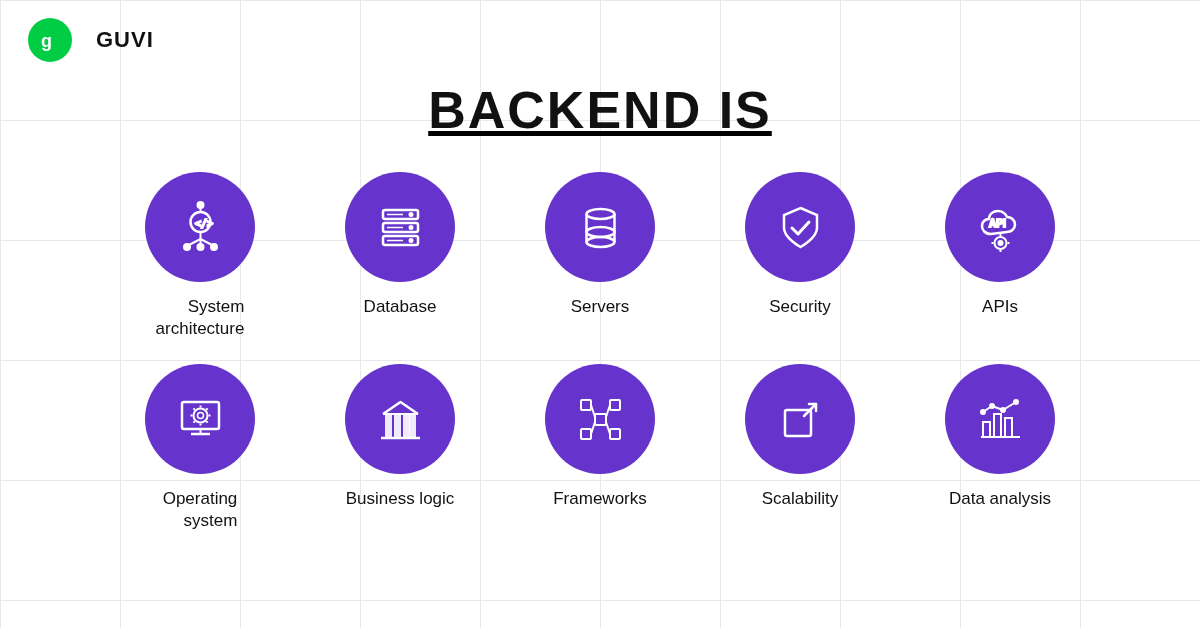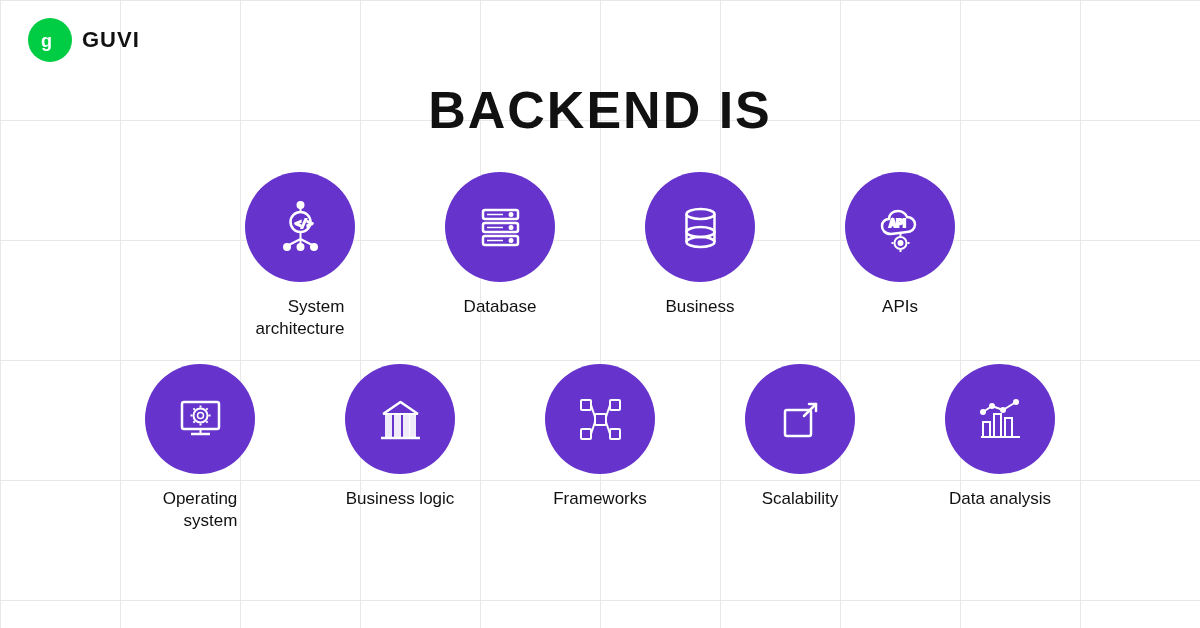--- a/index.html
+++ b/index.html
@@ -54,26 +54,28 @@
     .logo-circle svg {
       width: 26px;
       height: 26px;
     }
 
     .logo-text {
       font-size: 22px;
       font-weight: 800;
       color: #111;
       letter-spacing: 1px;
+      margin-left: 14px;
     }
 
     
     .title-section {
       text-align: center;
       margin-bottom: 20px;
+      text-decoration: underline;
     }
 
     .main-title {
       font-size: 52px;
       font-weight: 900;
       color: #111;
       letter-spacing: 2px;
     }
 
     
@@ -198,23 +200,33 @@
 
             <ellipse cx="27.5" cy="14" rx="14" ry="5" stroke="white" stroke-width="2.5" fill="none"></ellipse>
             <line x1="13.5" y1="14" x2="13.5" y2="32" stroke="white" stroke-width="2.5"></line>
             <line x1="41.5" y1="14" x2="41.5" y2="32" stroke="white" stroke-width="2.5"></line>
             <ellipse cx="27.5" cy="32" rx="14" ry="5" stroke="white" stroke-width="2.5" fill="none"></ellipse>
             <line x1="13.5" y1="32" x2="13.5" y2="42" stroke="white" stroke-width="2.5"></line>
             <line x1="41.5" y1="32" x2="41.5" y2="42" stroke="white" stroke-width="2.5"></line>
             <ellipse cx="27.5" cy="42" rx="14" ry="5" stroke="white" stroke-width="2.5" fill="none"></ellipse>
           </svg>
         </div>
-        <span class="item-label">Business</span>
-      </div>
-
+        <span class="item-label">Servers</span>
+      </div>
+
+      <div class="item">
+        <div class="circle-icon">
+          <svg viewBox="0 0 55 55" xmlns="http://www.w3.org/2000/svg">
+
+            <path d="M27.5 8 L44 15 L44 28 C44 38 27.5 47 27.5 47 C27.5 47 11 38 11 28 L11 15 Z" stroke="white" stroke-width="2.5" fill="none"></path>
+            <polyline points="19,28 25,34 36,22" stroke="white" stroke-width="3" fill="none" stroke-linecap="round" stroke-linejoin="round"></polyline>
+          </svg>
+        </div>
+        <span class="item-label">Security</span>
+      </div>
 
       <div class="item">
         <div class="circle-icon">
           <svg viewBox="0 0 55 55" xmlns="http://www.w3.org/2000/svg">
 
             <path d="M18 34 C12 34 9 30 9 26 C9 22 12 19 16 19 C16 14 20 11 25 11 C29 11 33 13.5 34 17 C38 17 42 20 42 24.5 C42 29 38 32 34 32 L18 34 Z" stroke="white" stroke-width="2.5" fill="none"></path>
 
             <circle cx="27.5" cy="43" r="6" stroke="white" stroke-width="2" fill="none"></circle>
             <circle cx="27.5" cy="43" r="2" fill="white"></circle>
             <line x1="27.5" y1="36" x2="27.5" y2="34" stroke="white" stroke-width="2"></line>

